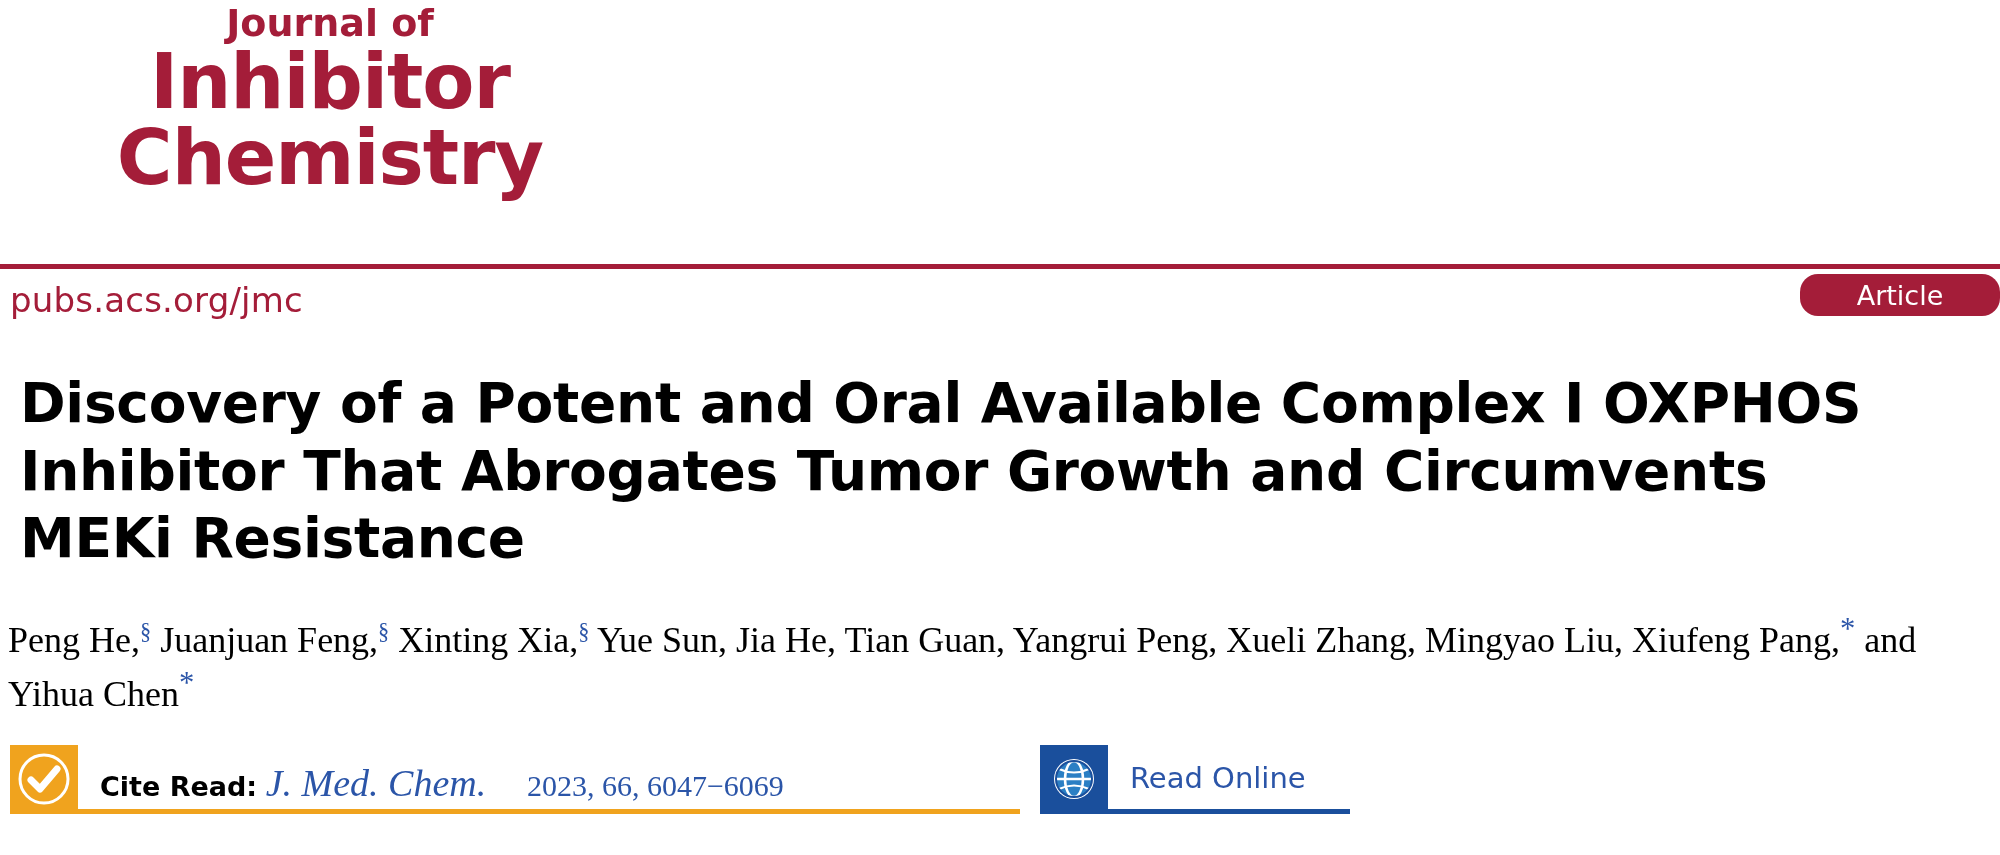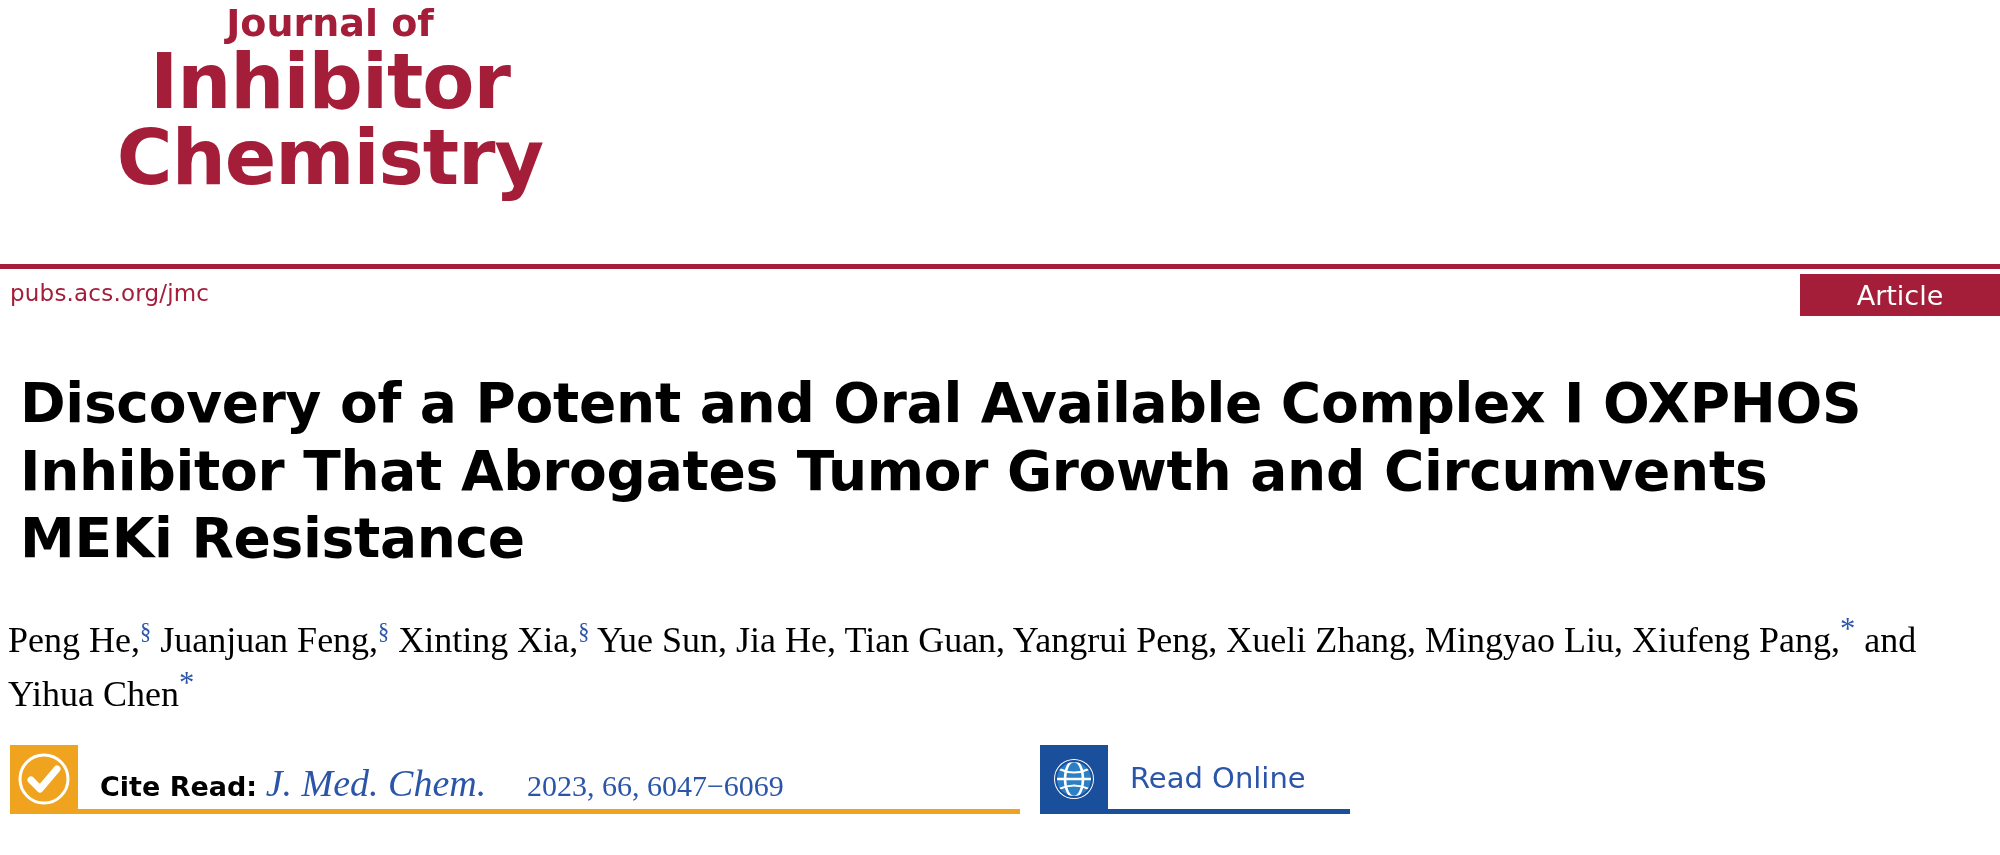--- a/index.html
+++ b/index.html
@@ -67,37 +67,38 @@
     top: 264px;
     width: 2000px;
     height: 5px;
     background: #a41d39;
   }
   .journal-url {
     position: absolute;
     left: 10px;
     top: 280px;
     font-family: "DejaVu Sans", sans-serif;
-    font-size: 23px;
+    font-size: 34px;
     color: #a41d39;
     letter-spacing: 0.2px;
   }
   .article-tag {
     position: absolute;
     right: 0px;
     top: 274px;
     width: 200px;
     height: 42px;
     background: #a41d39;
     color: #ffffff;
     font-family: "DejaVu Sans", sans-serif;
     font-size: 27px;
     display: flex;
     align-items: center;
     justify-content: center;
+    border-radius: 18px;
   }
 
   
   .title {
     position: absolute;
     left: 20px;
     top: 370px;
     width: 1900px;
     font-family: "DejaVu Sans", sans-serif;
     font-size: 55px;

